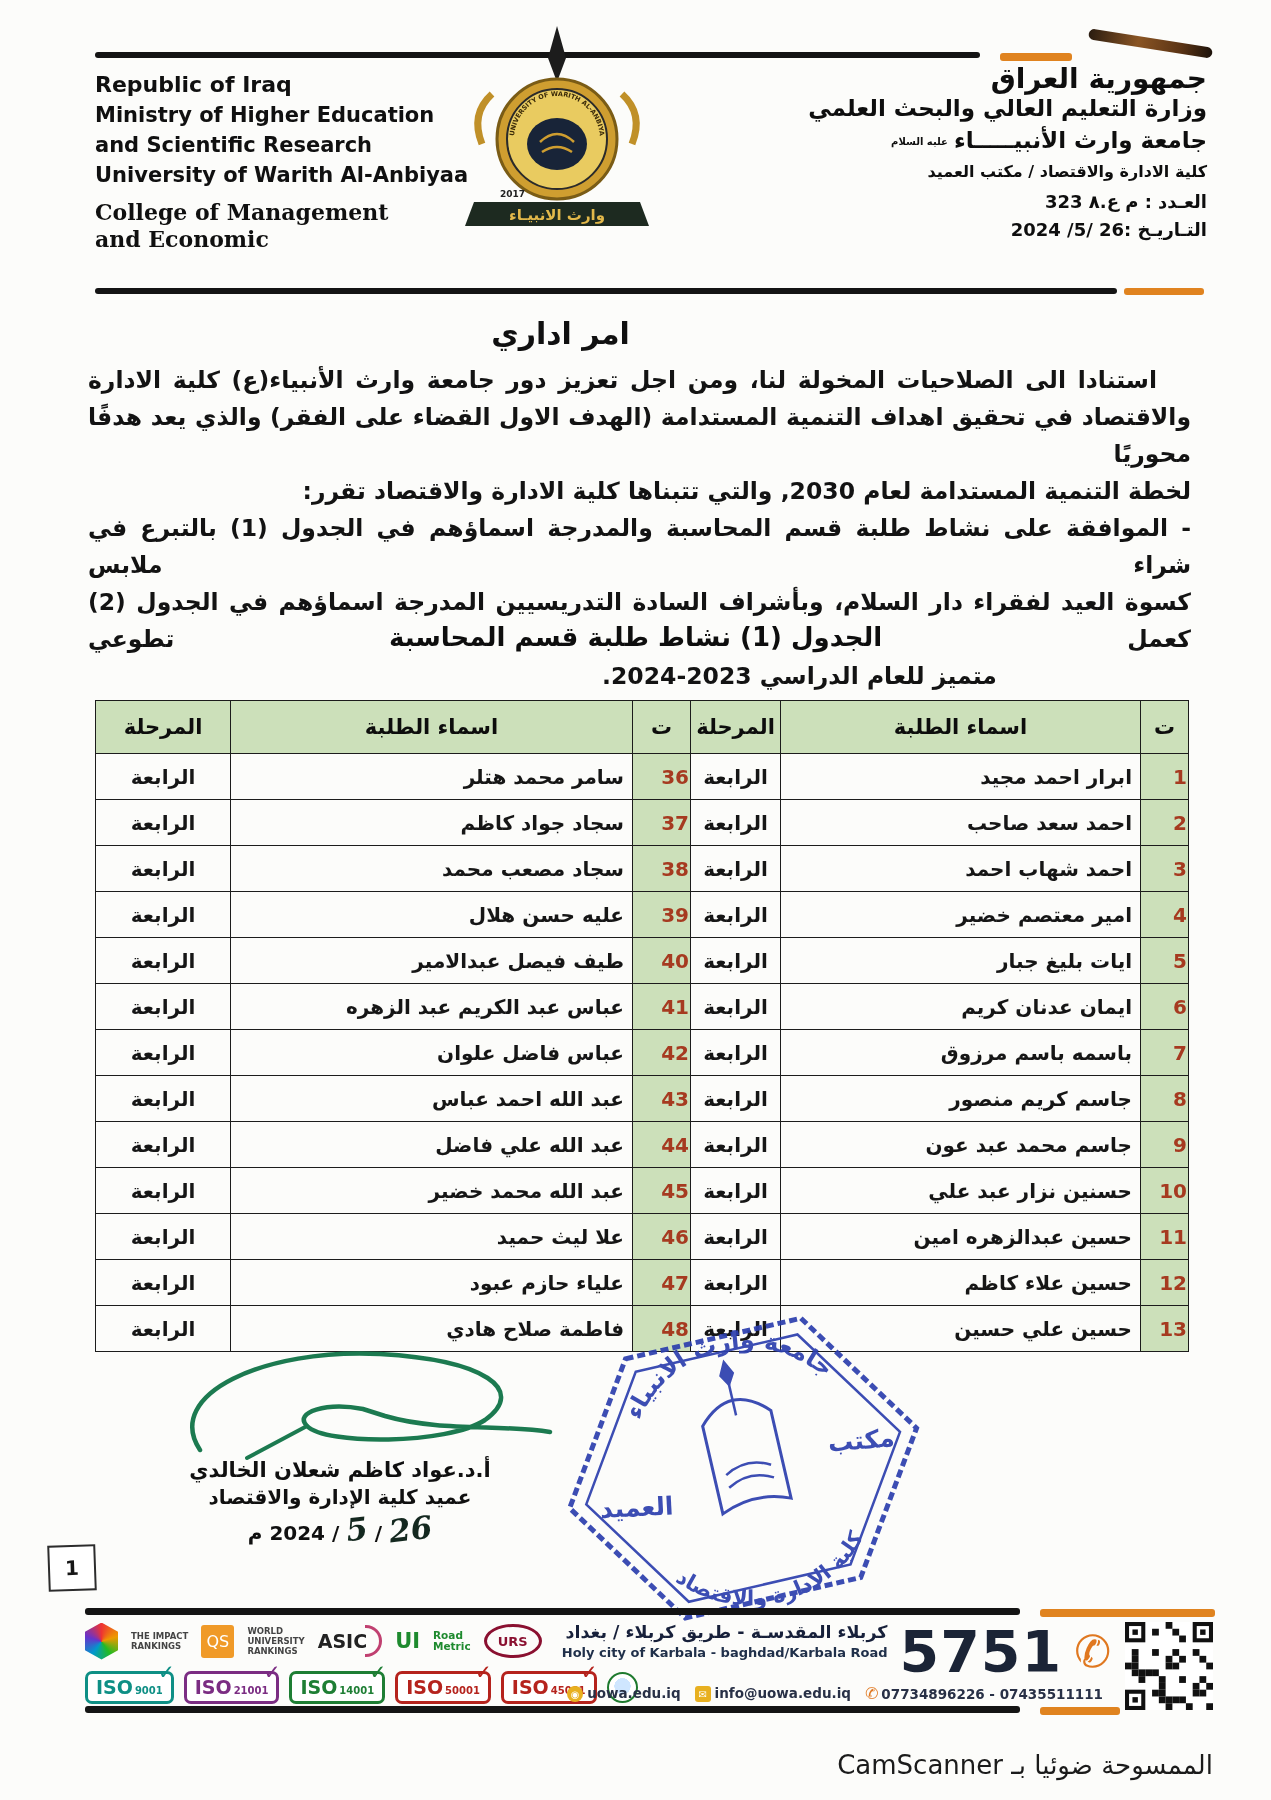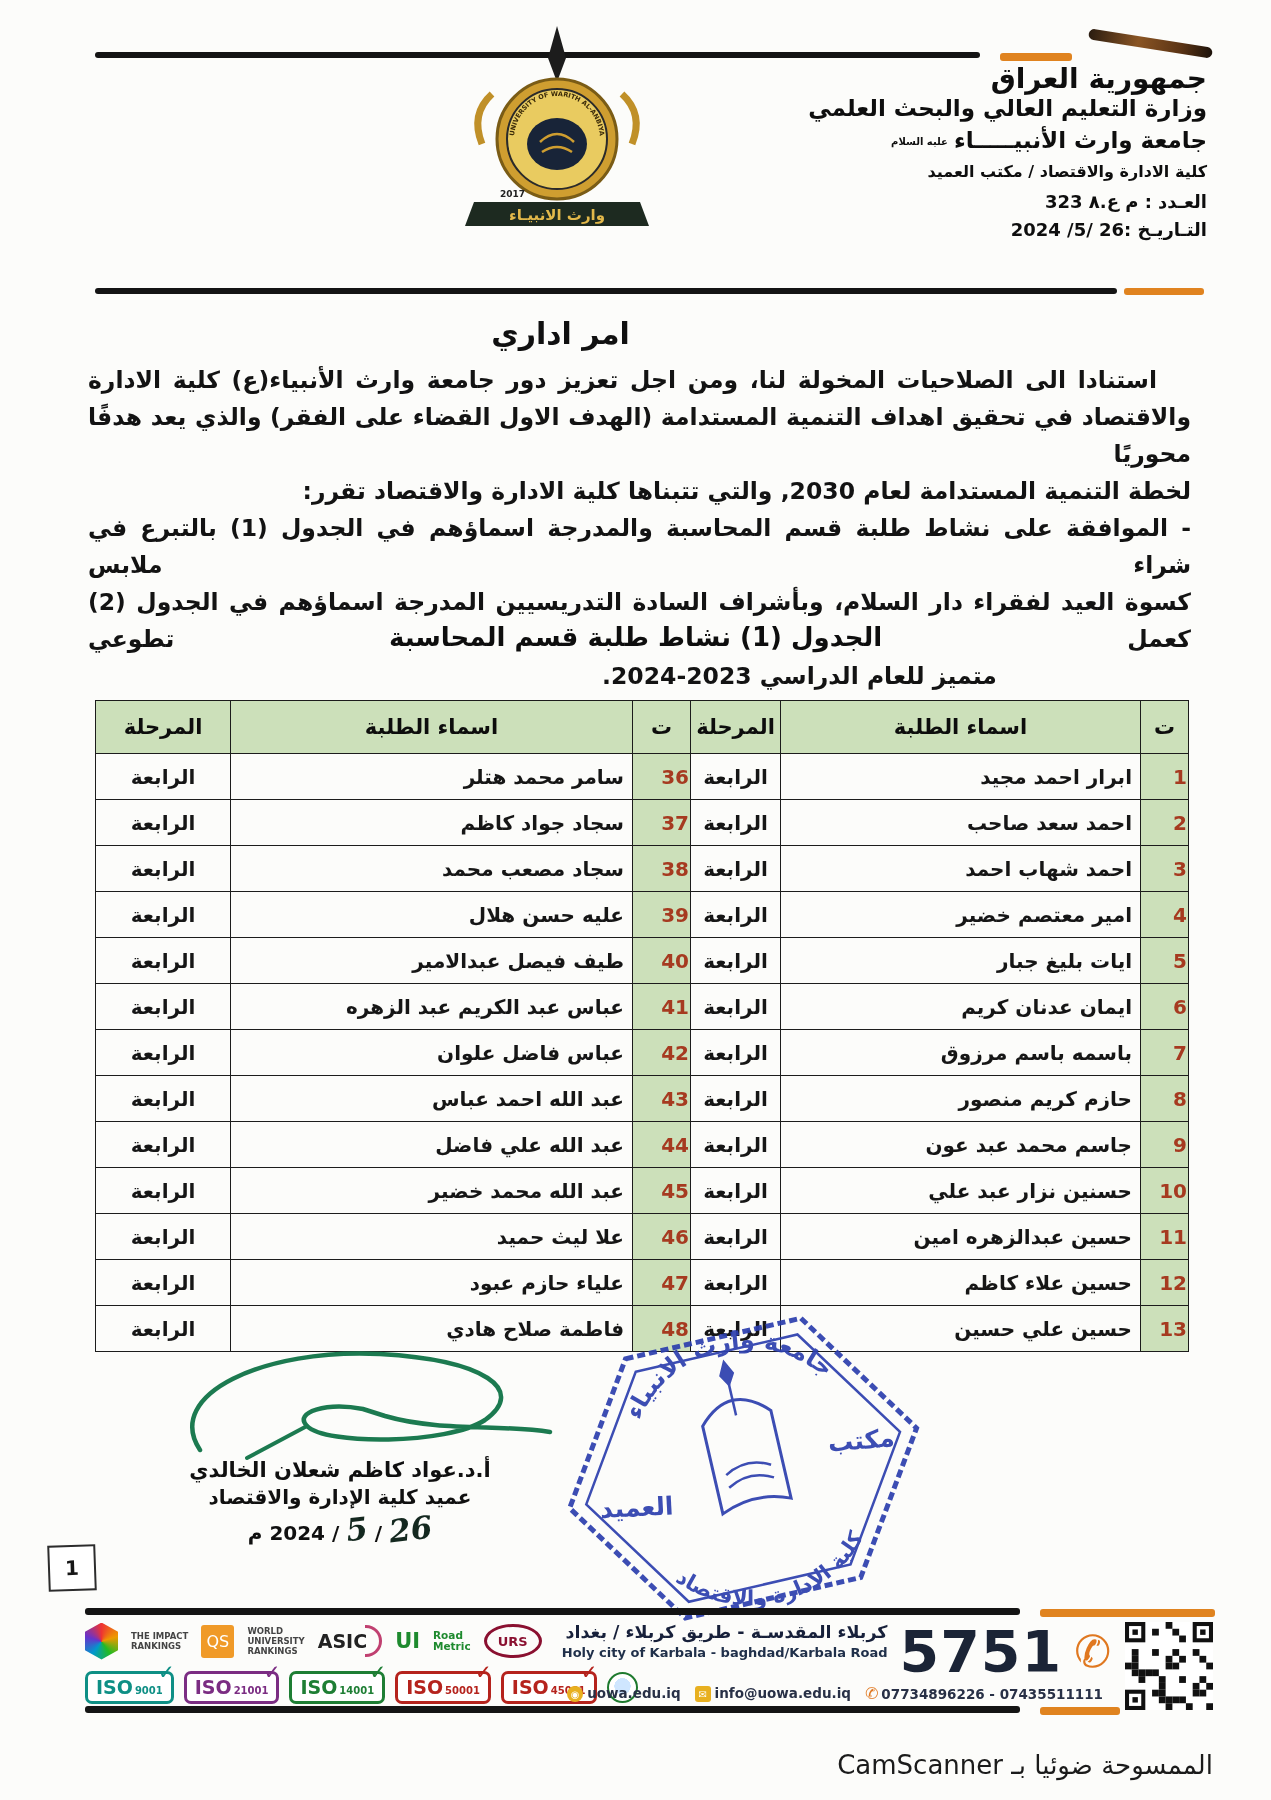--- a/index.html
+++ b/index.html
@@ -93,20 +93,30 @@
 </style>
 </head>
 <body>
 
 <div class="page">
 
   <div class="rule" style="left:95px;top:52px;width:885px;height:6px;"></div>
   <div class="rule orange" style="left:1000px;top:53px;width:72px;height:8px;"></div>
   <div class="pen-mark"></div>
 
+  <div class="hdr-left">
+    <div class="l1">Republic of Iraq</div>
+    <div>Ministry of Higher Education</div>
+    <div>and Scientific Research</div>
+    <div>University of Warith Al-Anbiyaa</div>
+    <div class="college">
+      <div>College of Management</div>
+      <div>and Economic</div>
+    </div>
+  </div>
 
   <div class="logo">
     <svg width="210" height="215" viewBox="0 0 210 215">
       <path d="M105,2 L114,34 L105,58 L96,34 Z" fill="#1c1c1c"></path>
       <path d="M30,120 Q 18,90 40,70" stroke="#c09028" stroke-width="7" fill="none"></path>
       <path d="M180,120 Q 192,90 170,70" stroke="#c09028" stroke-width="7" fill="none"></path>
       <circle cx="105" cy="115" r="60" fill="#cf9e30" stroke="#7a5c16" stroke-width="3"></circle>
       <circle cx="105" cy="115" r="50" fill="#e9cb60" stroke="#2a2a2a" stroke-width="2"></circle>
       <defs>
           <path id="ringPath" d="M 62,115 A 43,43 0 1 1 148,115"></path>
@@ -215,21 +225,21 @@
         <tr>
       <td class="serial">7</td>
       <td class="name">باسمه باسم مرزوق</td>
       <td class="stage">الرابعة</td>
       <td class="serial">42</td>
       <td class="name">عباس فاضل علوان</td>
       <td class="stage">الرابعة</td>
     </tr>
         <tr>
       <td class="serial">8</td>
-      <td class="name">حازم كريم منصور</td>
+      <td class="name">جاسم كريم منصور</td>
       <td class="stage">الرابعة</td>
       <td class="serial">43</td>
       <td class="name">عبد الله احمد عباس</td>
       <td class="stage">الرابعة</td>
     </tr>
         <tr>
       <td class="serial">9</td>
       <td class="name">جاسم محمد عبد عون</td>
       <td class="stage">الرابعة</td>
       <td class="serial">44</td>

